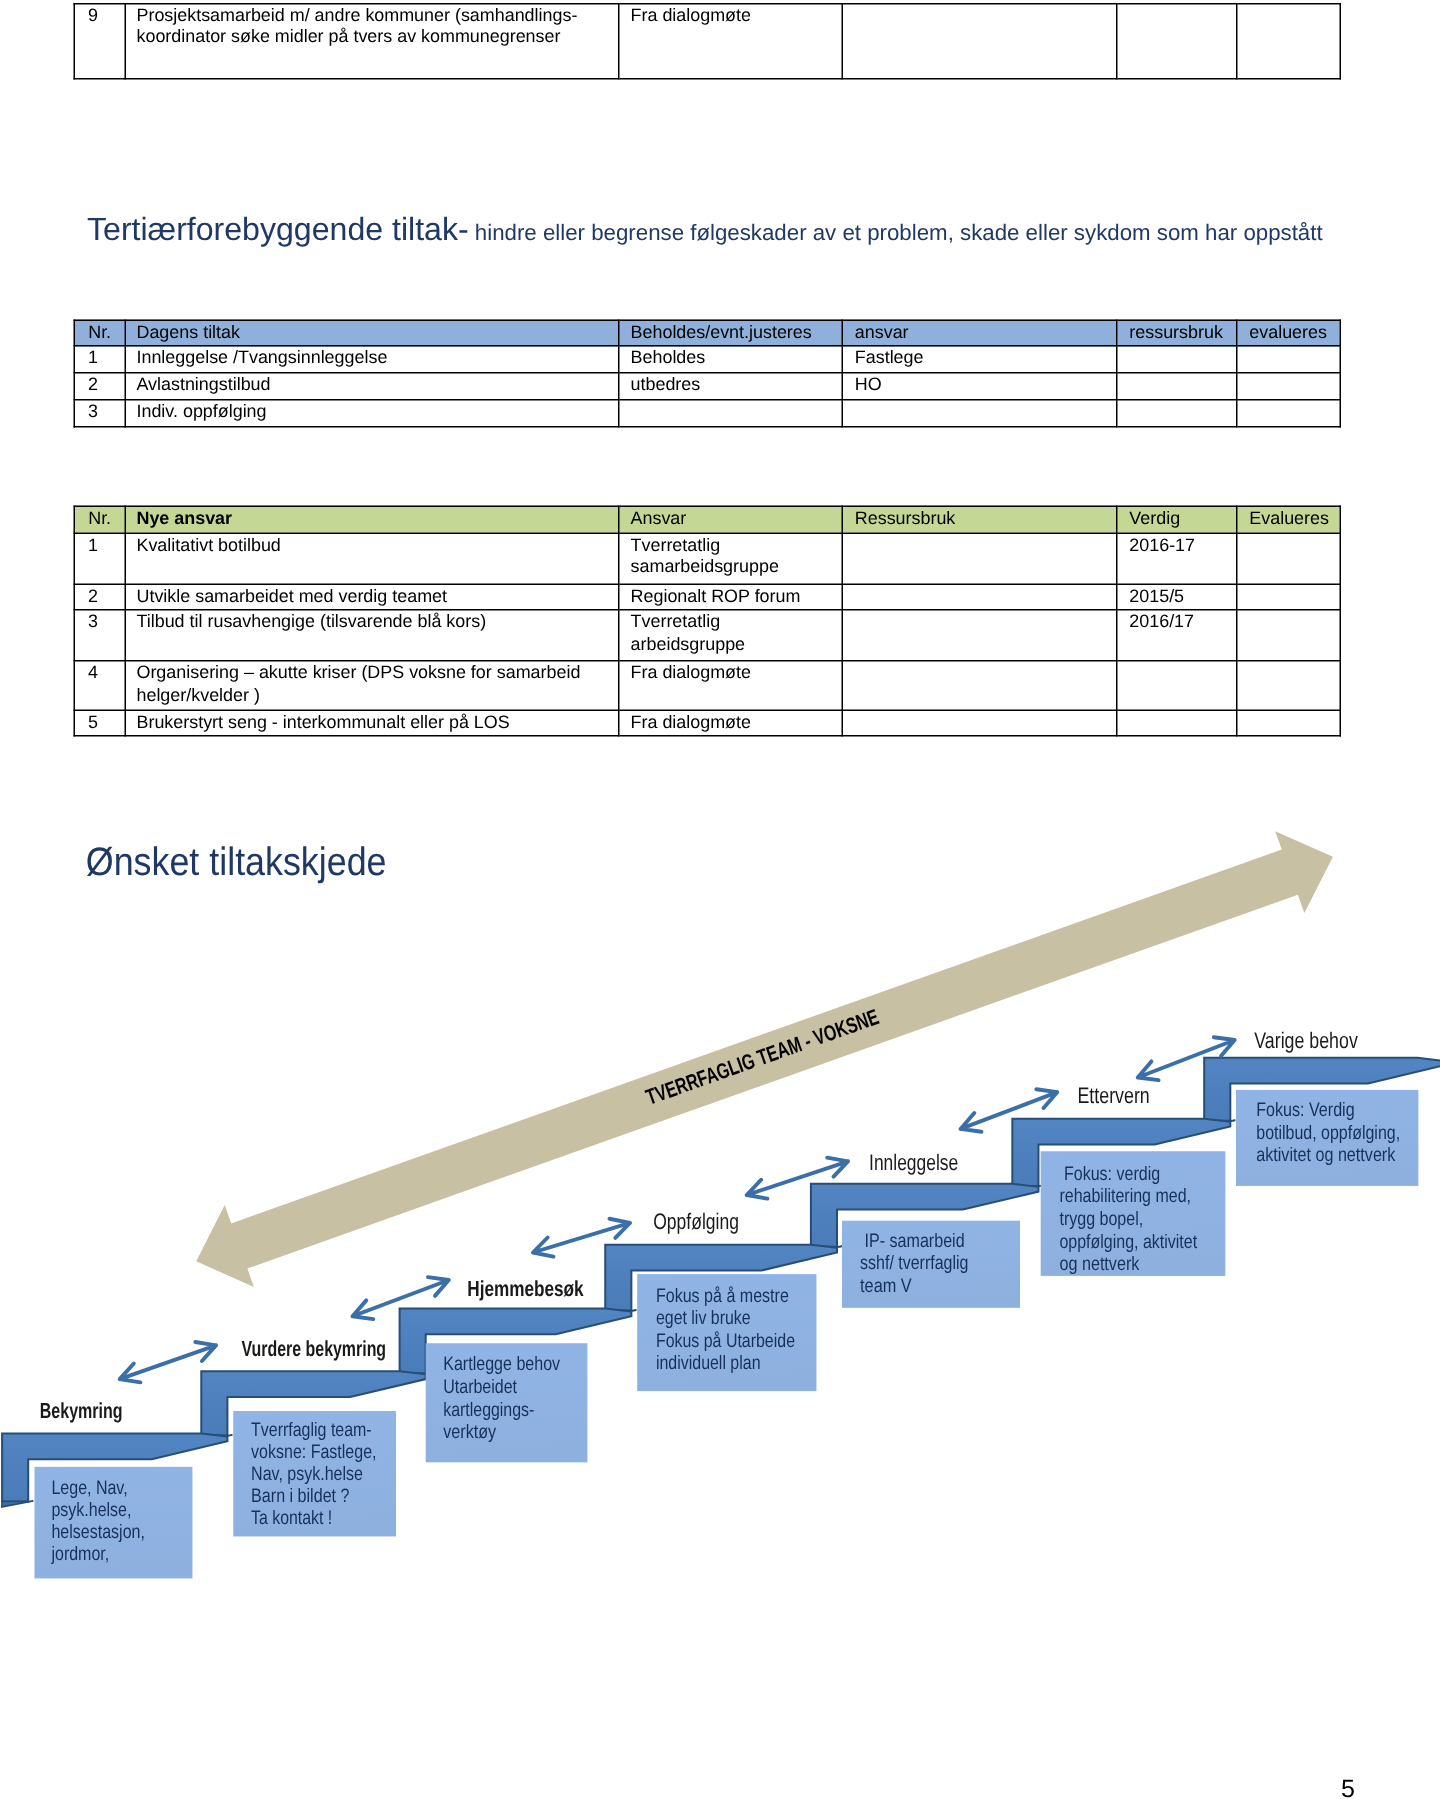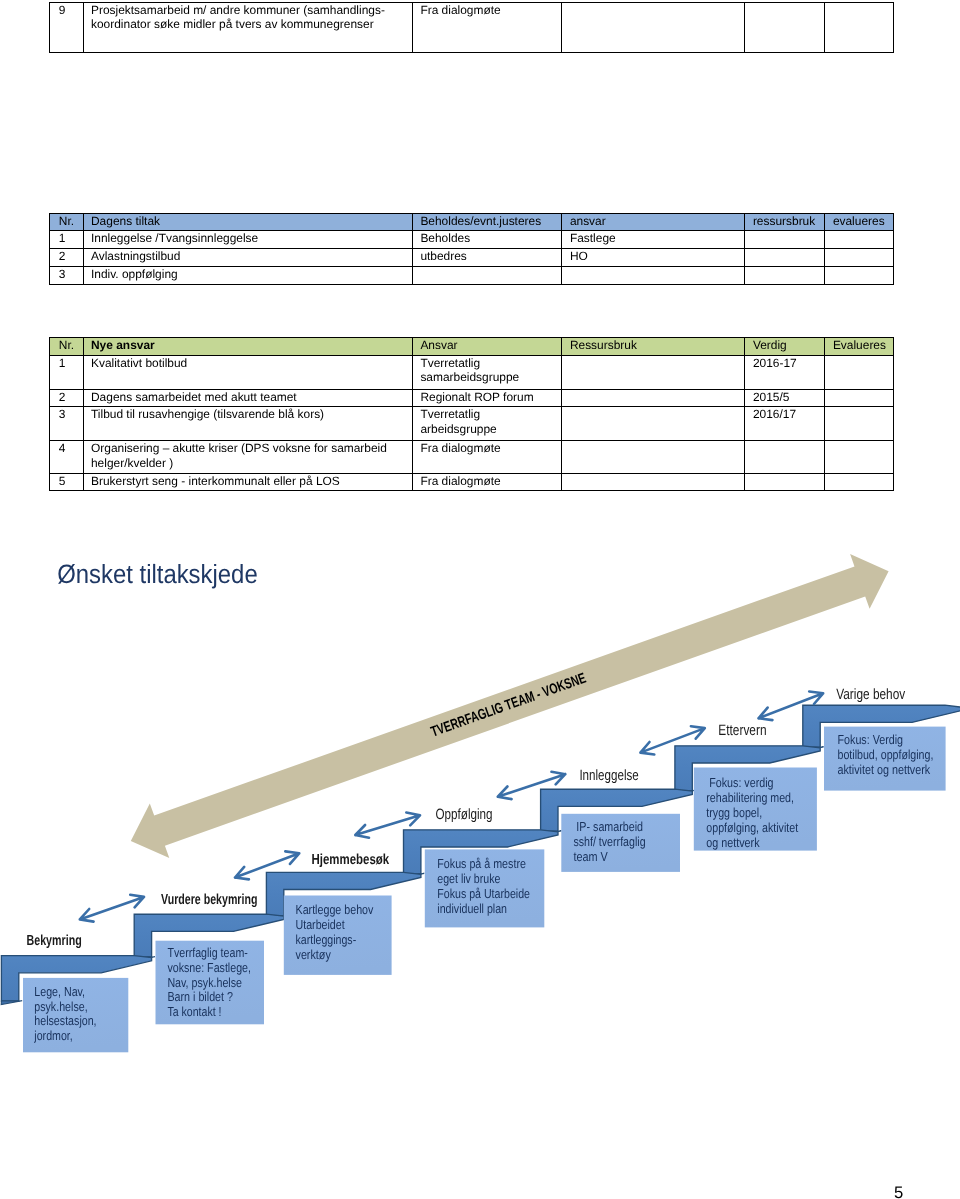--- a/index.html
+++ b/index.html
@@ -36,20 +36,21 @@
         <tr>
           <td class="num" style="height:48.5px">9</td>
           <td>Prosjektsamarbeid m/ andre kommuner (samhandlings-koordinator søke  midler på tvers av kommunegrenser</td>
           <td>Fra dialogmøte</td>
           <td></td>
           <td></td>
           <td></td>
         </tr>
       </tbody>
     </table>
+<div id="heading"><span class="big">Tertiærforebyggende tiltak-</span><span class="small"> hindre eller begrense følgeskader av et problem, skade eller sykdom som har oppstått</span></div>
 <table class="doc" id="t2" style="left:49.3px;top:212.6px;width:843.4px;">
       <colgroup>
         <col style="width:33.3px">
         <col style="width:329.4px">
         <col style="width:149.5px">
         <col style="width:183.0px">
         <col style="width:80.0px">
         <col style="width:68.2px">
       </colgroup>
       <tbody>
@@ -108,21 +109,21 @@
         <tr>
           <td class="num" style="height:32.4px">1</td>
           <td style="height:32.4px">Kvalitativt botilbud</td>
           <td style="height:32.4px">Tverretatlig samarbeidsgruppe</td>
           <td style="height:32.4px"></td>
           <td style="height:32.4px">2016-17</td>
           <td style="height:32.4px"></td>
         </tr>
         <tr>
           <td class="num" style="height:14.6px">2</td>
-          <td style="height:14.6px">Dagens samarbeidet med akutt teamet</td>
+          <td style="height:14.6px">Utvikle samarbeidet med verdig teamet</td>
           <td style="height:14.6px">Regionalt ROP forum</td>
           <td style="height:14.6px"></td>
           <td style="height:14.6px">2015/5</td>
           <td style="height:14.6px"></td>
         </tr>
         <tr>
           <td class="num" style="height:32.1px">3</td>
           <td style="height:32.1px">Tilbud til rusavhengige (tilsvarende blå kors)</td>
           <td style="height:32.1px">Tverretatlig arbeidsgruppe</td>
           <td style="height:32.1px"></td>

